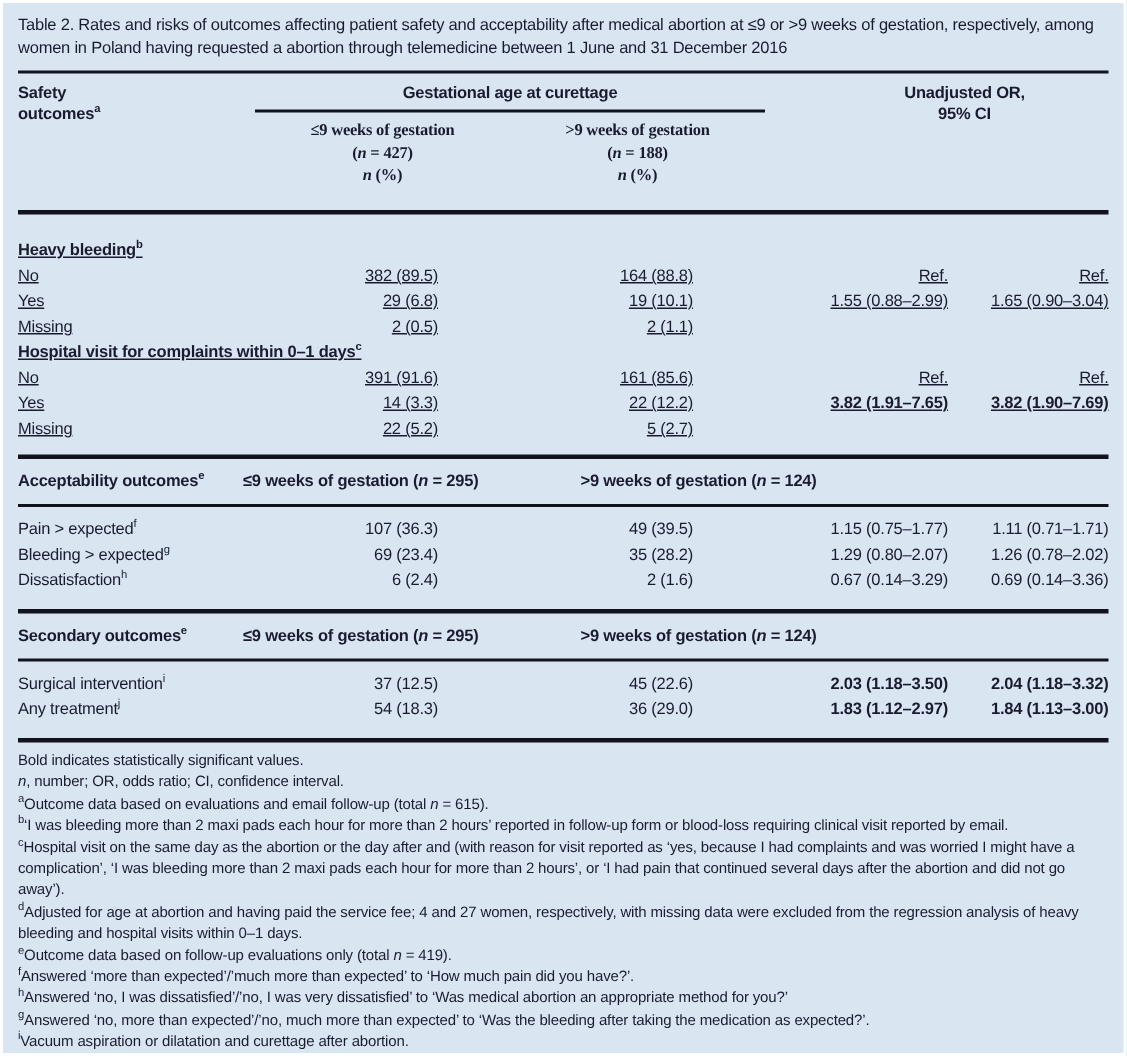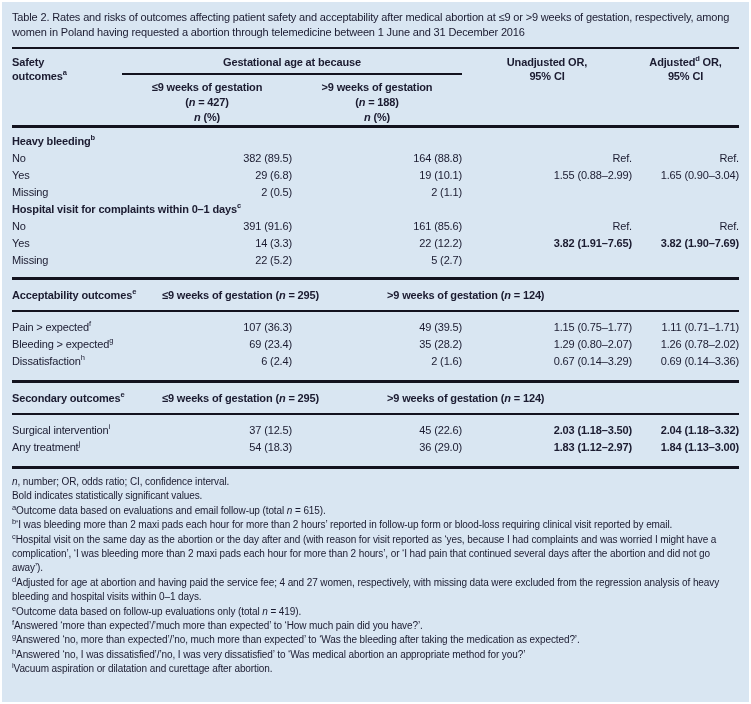--- a/index.html
+++ b/index.html
@@ -14,33 +14,33 @@
     font-size:11px;
   }
   sup{font-size:7.5px;line-height:0;vertical-align:super;}
   i{font-style:italic;}
   .title{line-height:15px;margin-bottom:7px;}
   .title .tlabel{font-weight:normal;}
   .rule{border:0;border-top:2px solid #13131f;margin:0;}
   .rule.thick{border-top-width:3px;}
   .sec{font-weight:bold;}
   
-  .mainhead{display:grid;grid-template-columns:110px 340px 170px 107px;padding:6px 0 0;}
+  .mainhead{display:grid;grid-template-columns:110px 340px 170px 107px;padding:6px 0 15px;gap:48px;}
   .mainhead .hc{line-height:14px;}
   .mainhead .ctr{text-align:center;}
   .gest-title{text-align:center;padding-bottom:4px;border-bottom:2px solid #13131f;margin-bottom:5px;line-height:14px;}
-  .gest-sub{display:grid;grid-template-columns:170px 170px;}
+  .gest-sub{display:grid;grid-template-columns:170px 170px;font-family:Liberation Serif, serif;}
   .gest-sub .sub{text-align:center;line-height:15px;}
   
   .trow{display:grid;grid-template-columns:110px 170px 170px 170px 107px;line-height:17px;}
   .trow .lab{text-align:left;}
   .trow .num{text-align:right;}
   .trow .seclab{grid-column:1 / -1;}
   .b{font-weight:bold;}
-  .block{padding:5px 0 8px;}
+  .block{padding:16px 0 8px;text-decoration:underline;}
   
   .shead{display:grid;grid-template-columns:150px 225px 1fr;padding:8px 0 7px;line-height:15px;}
   .srows{padding:7px 0 10px;}
   
   .footnotes{margin-top:6px;font-size:10px;letter-spacing:-0.1px;}
   .fn{line-height:14.4px;}
 </style>
 </head>
 <body>
 
@@ -48,21 +48,21 @@
 
   <div class="title">
     <span class="tlabel">Table 2.</span><span> Rates and risks of outcomes affecting patient safety and acceptability after medical abortion at ≤9 or &gt;9 weeks of gestation, respectively, among women in Poland having requested a abortion through telemedicine between 1 June and 31 December 2016</span>
   </div>
 
   <div class="rule"></div>
 
   <div class="mainhead">
     <div class="hc sec">Safety<br>outcomes<sup>a</sup></div>
     <div>
-      <div class="gest-title sec">Gestational age at because</div>
+      <div class="gest-title sec">Gestational age at curettage</div>
       <div class="gest-sub">
         <div class="sub sec">
           <div>≤9 weeks of gestation</div>
           <div>(<i>n</i> = 427)</div>
           <div><i>n</i> (%)</div>
         </div>
         <div class="sub sec">
           <div>&gt;9 weeks of gestation</div>
           <div>(<i>n</i> = 188)</div>
           <div><i>n</i> (%)</div>
@@ -183,26 +183,26 @@
       <div class="num">54 (18.3)</div>
       <div class="num">36 (29.0)</div>
       <div class="num b">1.83 (1.12–2.97)</div>
       <div class="num b">1.84 (1.13–3.00)</div>
     </div>
   </div>
 
   <div class="rule thick"></div>
 
   <div class="footnotes">
+    <div class="fn">Bold indicates statistically significant values.</div>
     <div class="fn"><i>n</i>, number; OR, odds ratio; CI, confidence interval.</div>
-    <div class="fn">Bold indicates statistically significant values.</div>
     <div class="fn"><sup>a</sup>Outcome data based on evaluations and email follow-up (total <i>n</i> = 615).</div>
     <div class="fn"><sup>b</sup>‘I was bleeding more than 2 maxi pads each hour for more than 2 hours’ reported in follow-up form or blood-loss requiring clinical visit reported by email.</div>
     <div class="fn"><sup>c</sup>Hospital visit on the same day as the abortion or the day after and (with reason for visit reported as ‘yes, because I had complaints and was worried I might have a complication’, ‘I was bleeding more than 2 maxi pads each hour for more than 2 hours’, or ‘I had pain that continued several days after the abortion and did not go away’).</div>
     <div class="fn"><sup>d</sup>Adjusted for age at abortion and having paid the service fee; 4 and 27 women, respectively, with missing data were excluded from the regression analysis of heavy bleeding and hospital visits within 0–1 days.</div>
     <div class="fn"><sup>e</sup>Outcome data based on follow-up evaluations only (total <i>n</i> = 419).</div>
     <div class="fn"><sup>f</sup>Answered ‘more than expected’/’much more than expected’ to ‘How much pain did you have?’.</div>
+    <div class="fn"><sup>h</sup>Answered ‘no, I was dissatisfied’/’no, I was very dissatisfied’ to ‘Was medical abortion an appropriate method for you?’</div>
     <div class="fn"><sup>g</sup>Answered ‘no, more than expected’/’no, much more than expected’ to ‘Was the bleeding after taking the medication as expected?’.</div>
-    <div class="fn"><sup>h</sup>Answered ‘no, I was dissatisfied’/’no, I was very dissatisfied’ to ‘Was medical abortion an appropriate method for you?’</div>
     <div class="fn"><sup>i</sup>Vacuum aspiration or dilatation and curettage after abortion.</div>
   </div>
 
 </div>
 
 </body></html>

